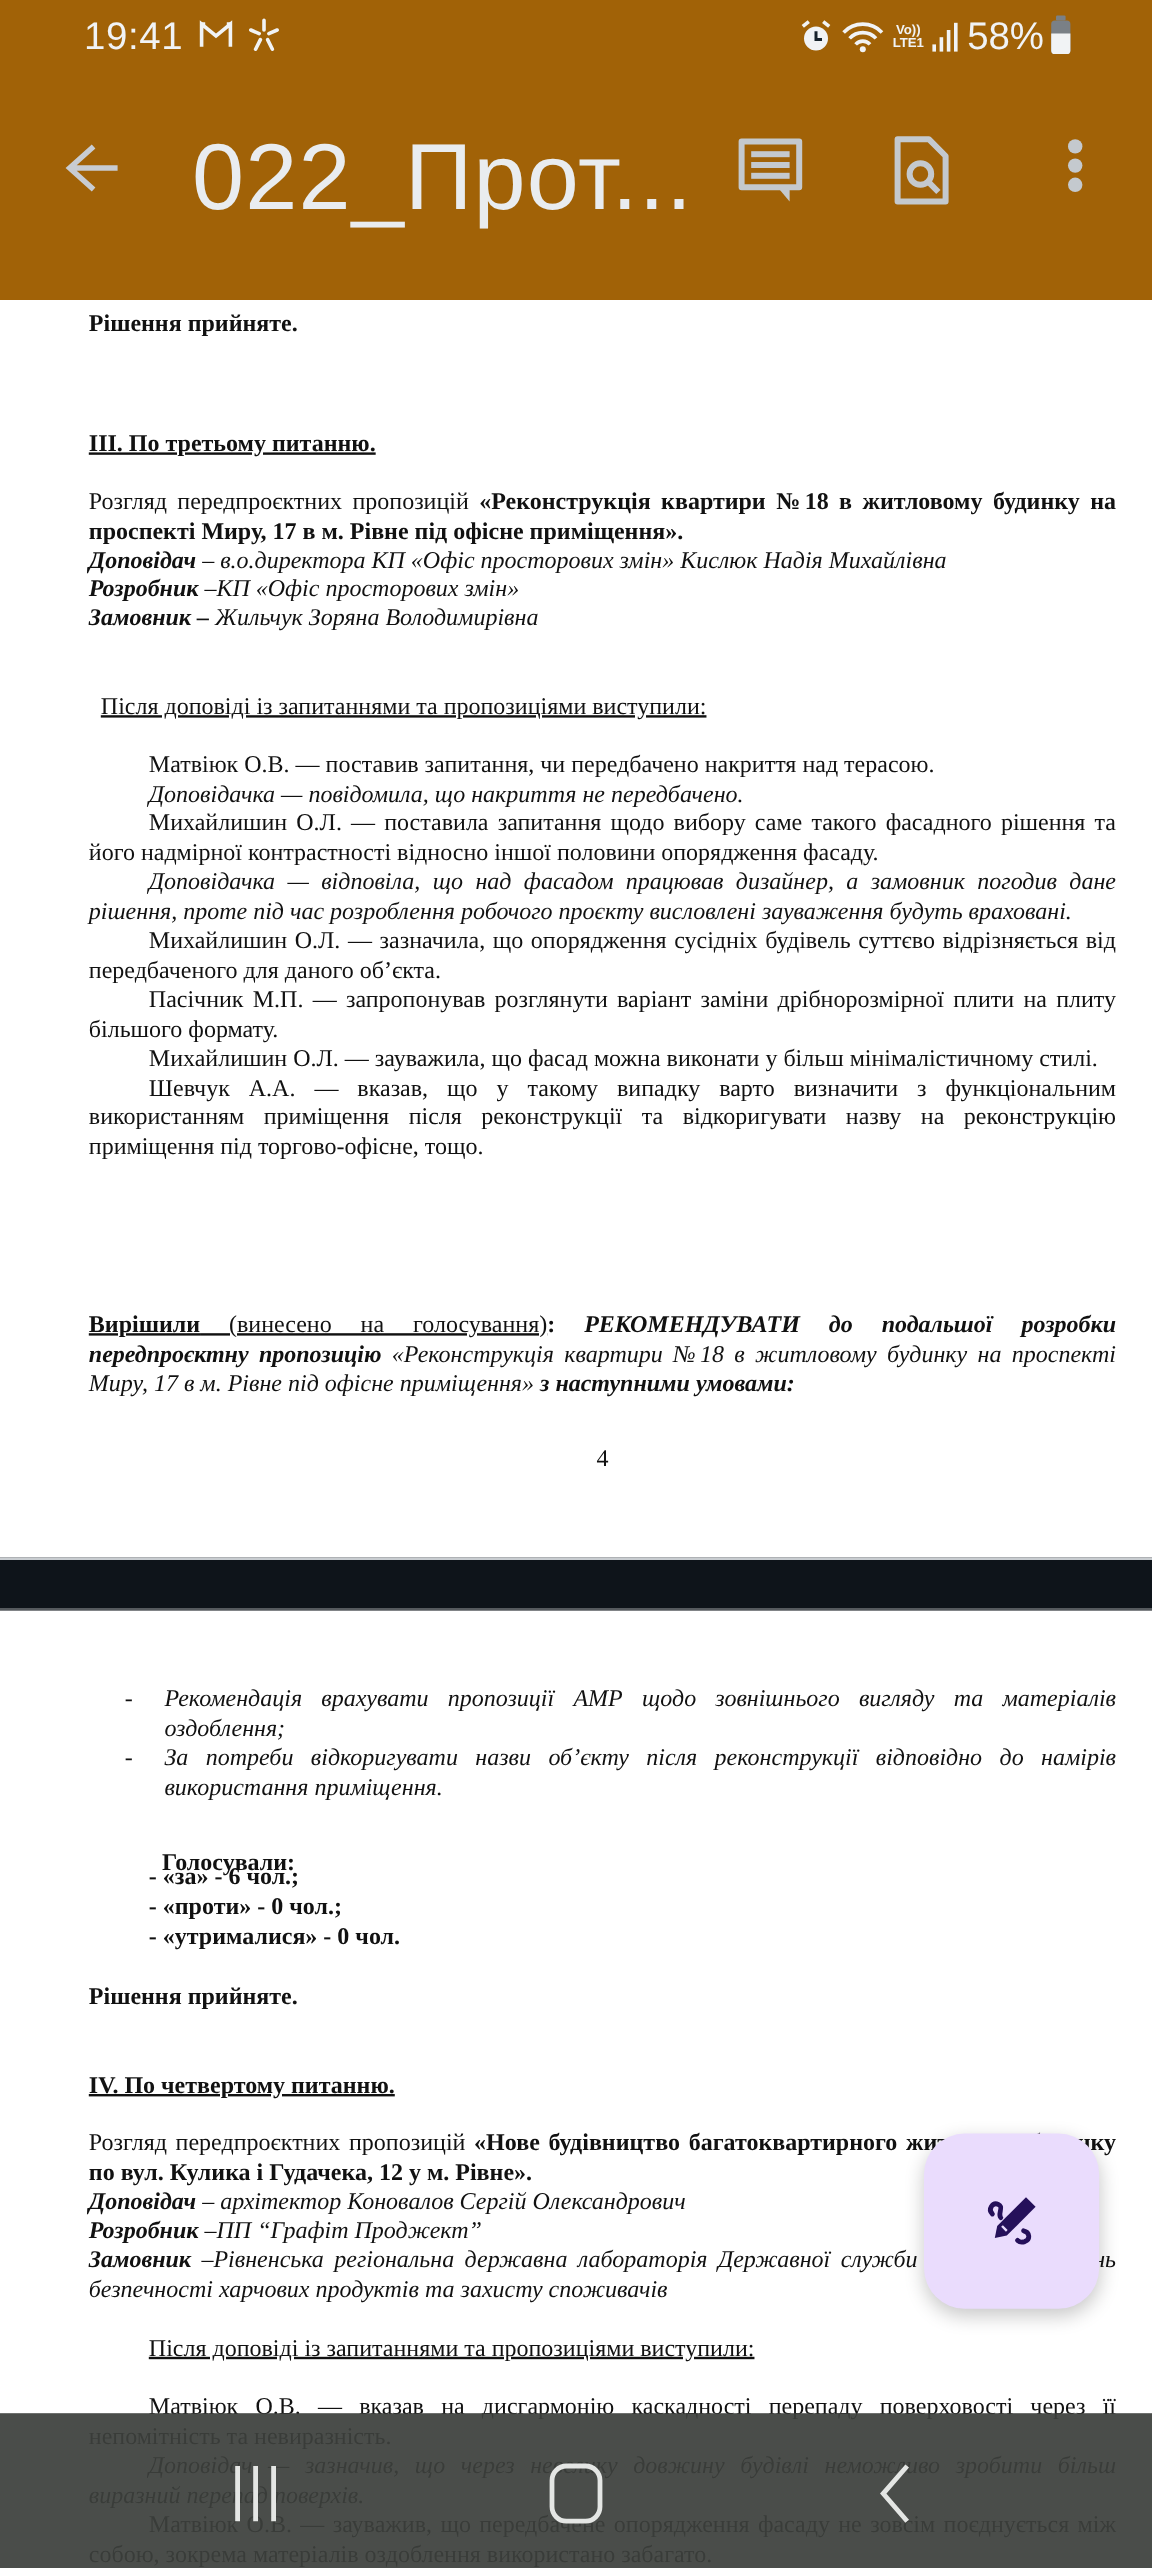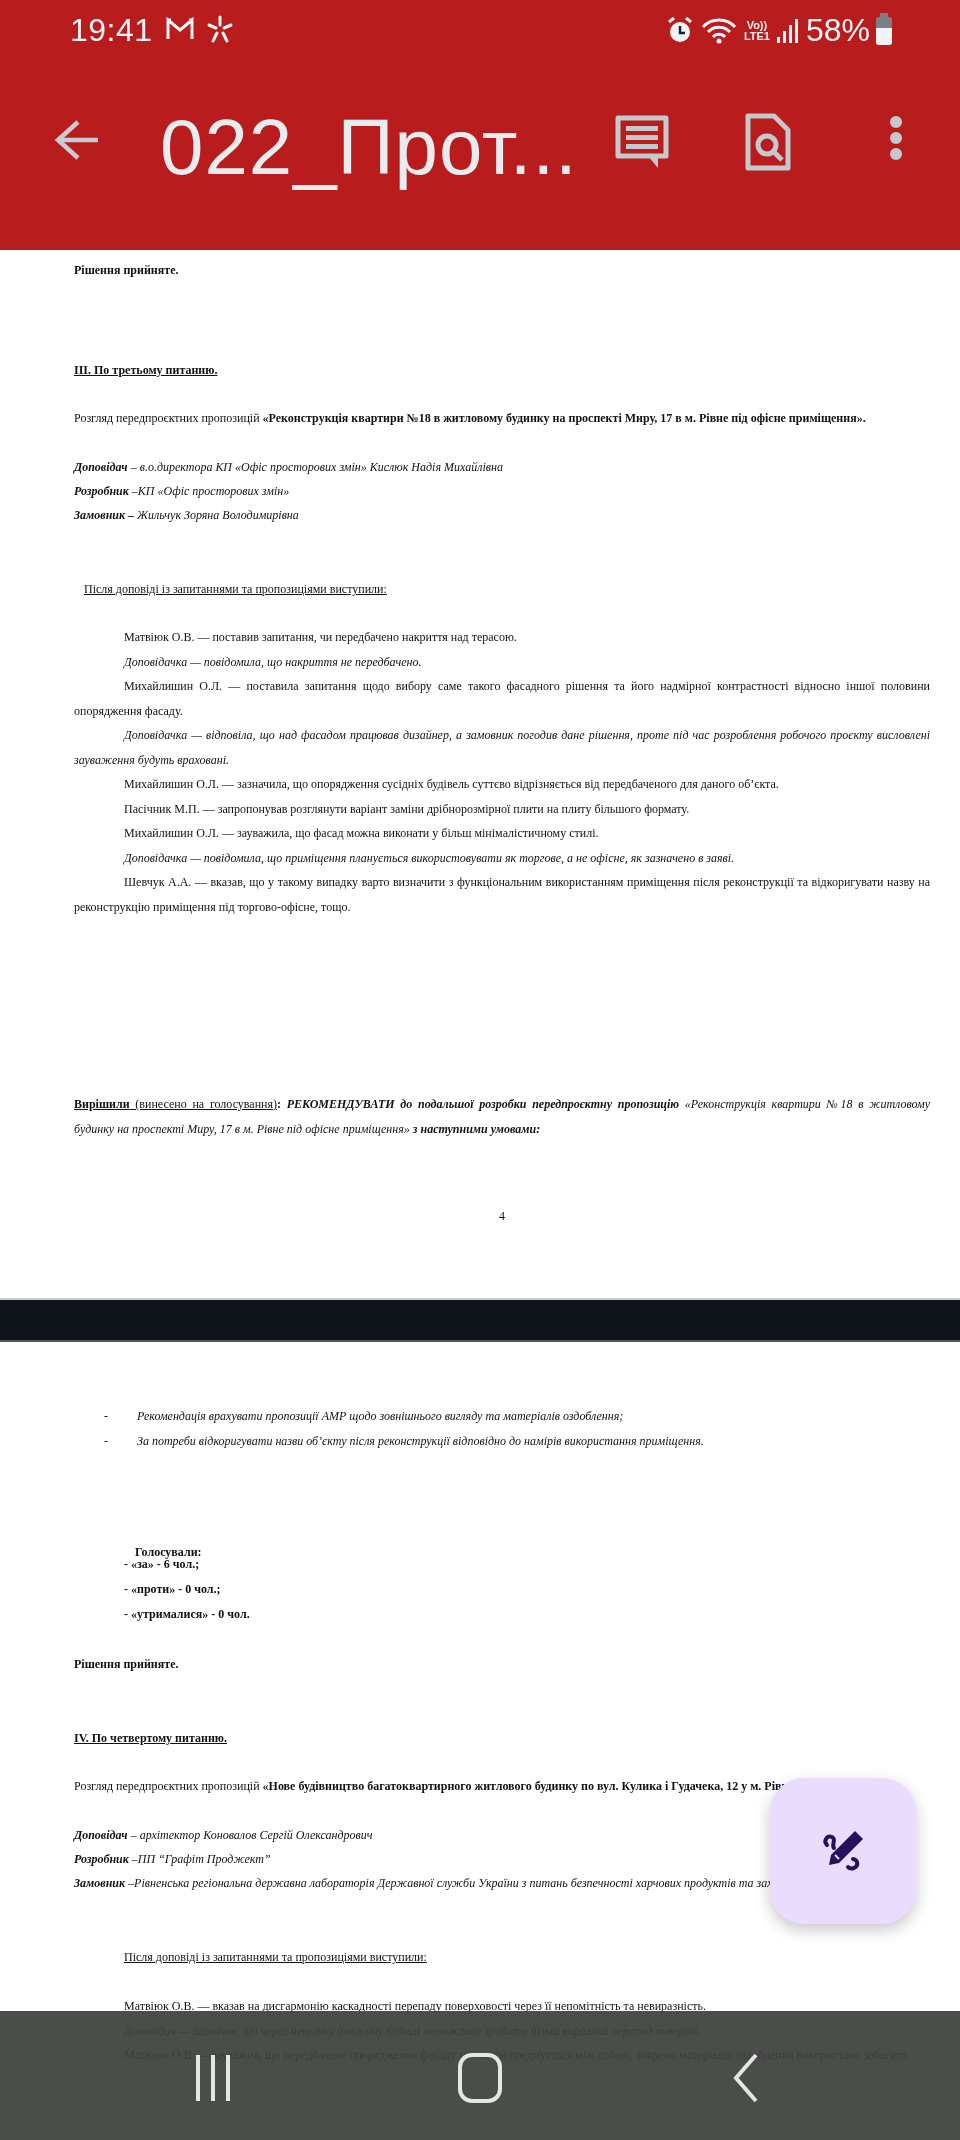--- a/index.html
+++ b/index.html
@@ -1,41 +1,41 @@
 <!DOCTYPE html>
 <html><head>
 <meta charset="utf-8">
 <style>
   * { box-sizing: border-box; margin: 0; padding: 0; }
   html, body { width: 960px; height: 2140px; overflow: hidden; background: #ffffff; }
   body { position: relative; font-family: "Liberation Serif", serif; color: #111; }
 
   
-  .topbar { position: absolute; left: 0; top: 0; width: 960px; height: 250px; background: #b91c1c; color: #e6e9ec; z-index: 5; }
+  .topbar { position: absolute; left: 0; top: 0; width: 960px; height: 250px; background: #a16207; color: #e6e9ec; z-index: 5; }
   .status { position: absolute; top: 8px; left: 0; width: 960px; height: 44px; font-family: "Liberation Sans", sans-serif; }
   .status .time { position: absolute; left: 70px; top: 4px; font-size: 32px; color: #f1f3f5; letter-spacing: 0.5px; }
   .status .notif { position: absolute; left: 165px; top: 6px; display: flex; gap: 10px; align-items: center; }
   .status .right { position: absolute; right: 68px; top: 4px; display: flex; align-items: center; gap: 6px; font-size: 32px; color: #f1f3f5; }
   .small-lte { font-size: 11px; line-height: 11px; text-align: center; font-weight: bold; }
   .batt { width: 16px; height: 28px; border-radius: 3px; position: relative; background: #7a8086; }
   .batt::before { content: ""; position: absolute; top: -4px; left: 4px; width: 8px; height: 4px; background: #7a8086; border-radius: 1px; }
   .batt .fill { position: absolute; bottom: 0; left: 0; width: 100%; height: 58%; background: #f1f3f5; border-radius: 0 0 3px 3px; }
 
   .appbar { position: absolute; top: 100px; left: 0; width: 784px; height: 110px; }
   .appbar .back { position: absolute; left: 48px; top: 12px; width: 56px; height: 56px; cursor: pointer; }
   .appbar .title { position: absolute; left: 160px; top: 2px; font-family: "Liberation Sans", sans-serif; font-size: 78px; color: #e9ecef; white-space: nowrap; letter-spacing: 1px; }
   .appbar .icon-btn { position: absolute; top: 12px; width: 60px; height: 60px; cursor: pointer; }
 
   
   .page { position: absolute; left: 0; width: 960px; background: #fff; }
   .page1 { top: 250px; height: 1050px; }
   .page-gap { position: absolute; left: 0; top: 1298px; width: 960px; height: 44px; background: #0e141a; border-top: 2px solid #c8ccd0; border-bottom: 2px solid #555a5e; }
   .page2 { top: 1344px; height: 796px; }
 
-  .doc { position: absolute; left: 74px; width: 856px; font-size: 12px; line-height: 24.5px; color: #111; }
+  .doc { position: absolute; left: 74px; width: 856px; font-size: 20px; line-height: 24.5px; color: #111; }
   .b { font-weight: bold; }
   .i { font-style: italic; }
   .u { text-decoration: underline; }
   .just { text-align: justify; }
   .indent { text-indent: 50px; }
   .center { text-align: center; }
 
   .bullets { list-style: none; }
   .bullets li { position: relative; padding-left: 63px; font-style: italic; text-align: justify; }
   .bullets li::before { content: "-"; position: absolute; left: 30px; font-style: normal; }
@@ -159,21 +159,20 @@
   </div>
 
   <div class="doc just" style="top:375px">
     <p class="indent">Матвіюк О.В. — поставив запитання, чи передбачено накриття над терасою.</p>
     <p class="indent i">Доповідачка — повідомила, що накриття не передбачено.</p>
     <p class="indent">Михайлишин О.Л. — поставила запитання щодо вибору саме такого фасадного рішення та його надмірної контрастності відносно іншої половини опорядження фасаду.</p>
     <p class="indent i">Доповідачка — відповіла, що над фасадом працював дизайнер, а замовник погодив дане рішення, проте під час розроблення робочого проєкту висловлені зауваження будуть враховані.</p>
     <p class="indent">Михайлишин О.Л. — зазначила, що опорядження сусідніх будівель суттєво відрізняється від передбаченого для даного об’єкта.</p>
     <p class="indent">Пасічник М.П. — запропонував розглянути варіант заміни дрібнорозмірної плити на плиту більшого формату.</p>
     <p class="indent">Михайлишин О.Л. — зауважила, що фасад можна виконати у більш мінімалістичному стилі.</p>
-    <p class="indent i">Доповідачка — повідомила, що приміщення планується використовувати як торгове, а не офісне, як зазначено в заяві.</p>
     <p class="indent">Шевчук А.А. — вказав, що у такому випадку варто визначити з функціональним використанням приміщення після реконструкції та відкоригувати назву на реконструкцію приміщення під торгово-офісне, тощо.</p>
   </div>
 
   <div class="doc just" style="top:842px">
     <span class="b u">Вирішили</span><span class="u"> (винесено на голосування)</span><span class="b">: </span><span class="b i">РЕКОМЕНДУВАТИ до подальшої розробки передпроєктну пропозицію</span><span class="i"> «Реконструкція квартири №18 в житловому будинку на проспекті Миру, 17 в м. Рівне під офісне приміщення»</span><span class="b i"> з наступними умовами:</span>
   </div>
 
   <div class="doc center" style="top:954px; left:0; width:1004px;">
     <span>4</span>
   </div>

